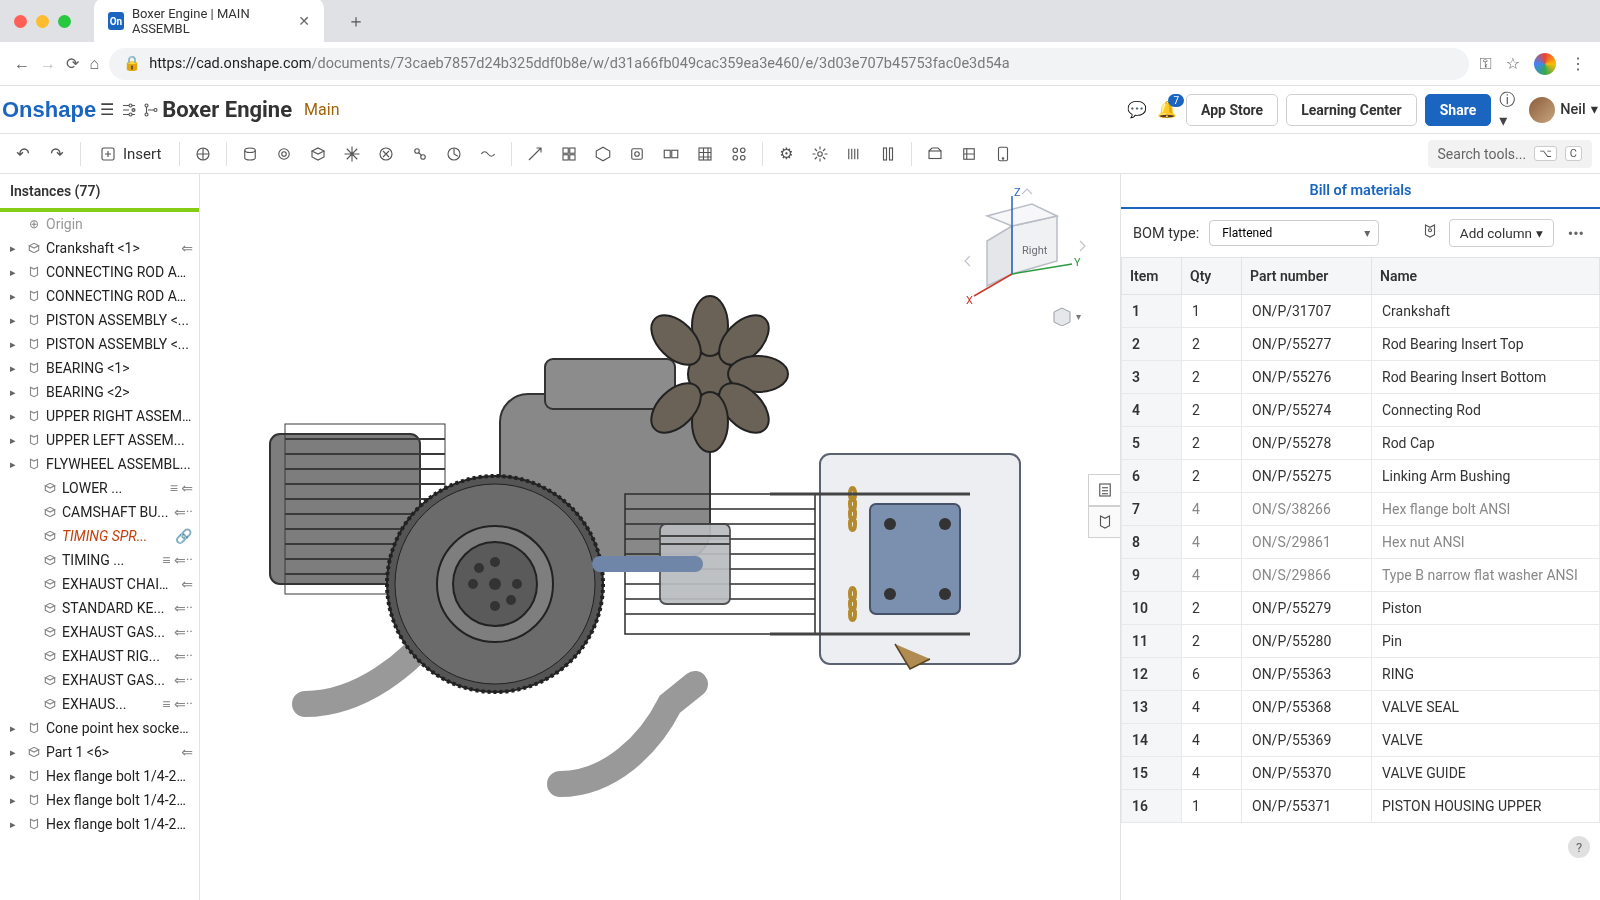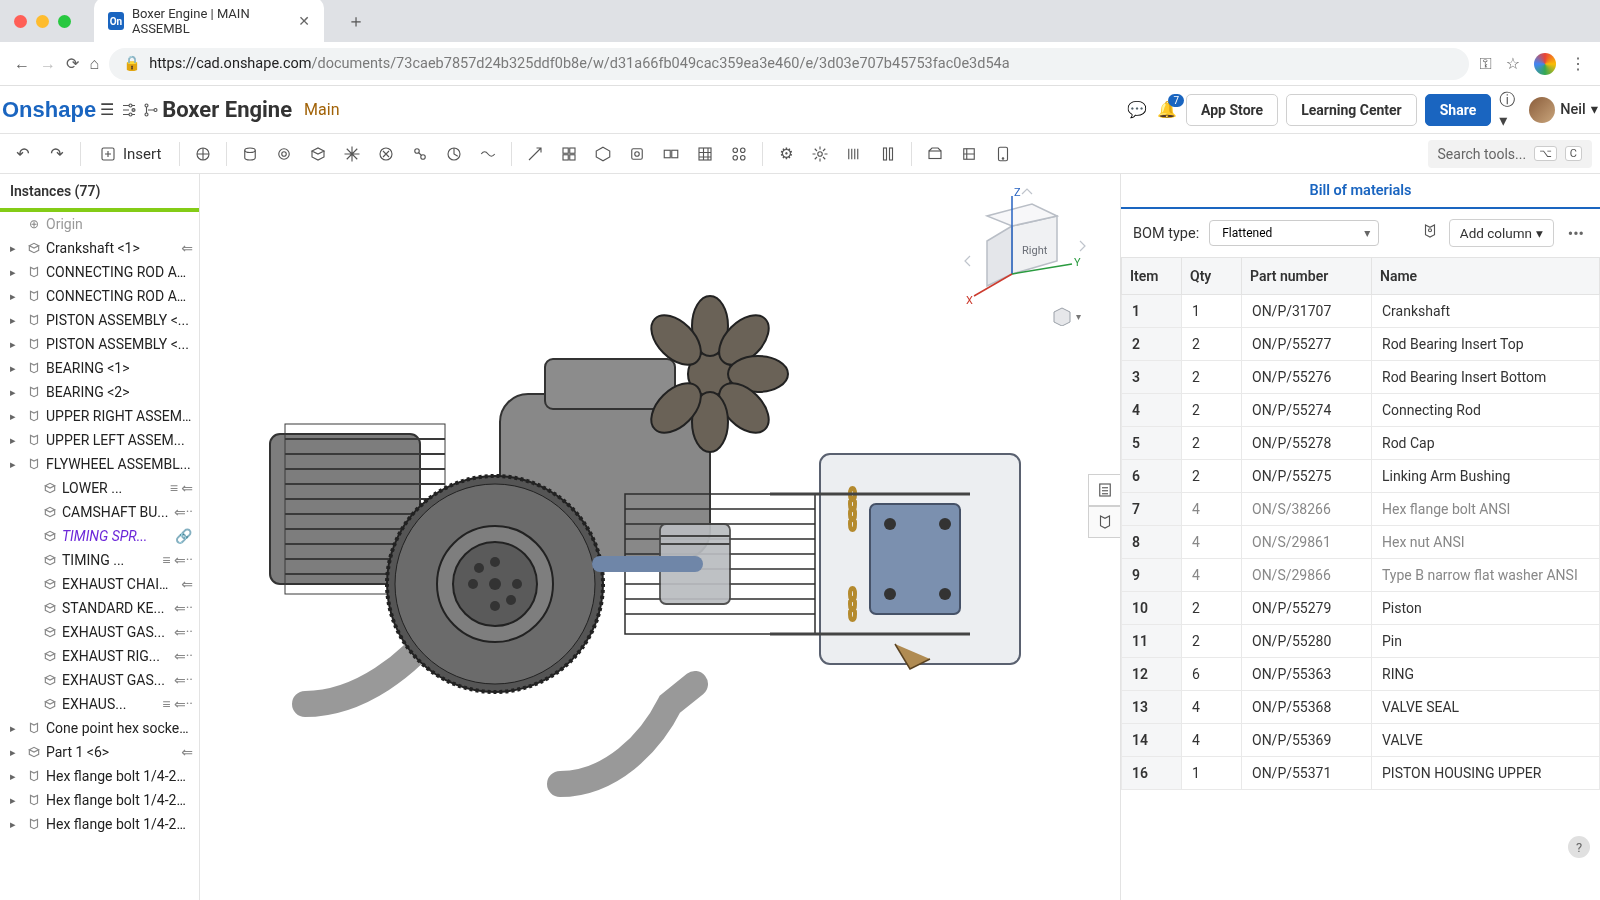--- a/index.html
+++ b/index.html
@@ -47,21 +47,21 @@
 
 
 .main { display:flex; height: 726px; position:relative; }
 .side { width: 200px; border-right:1px solid #e3e3e3; overflow:hidden; font-size:14px; color:#333; }
 .side-hdr { padding:9px 10px; font-weight:600; font-size:14px; border-bottom:4px solid #84cc16; }
 .tree { overflow-y:auto; height:calc(100% - 36px); }
 .tree-row { display:flex; align-items:center; gap:4px; padding:4px 6px 4px 10px; white-space:nowrap; position:relative; }
 .tree-row .chev { width:12px; color:#666; font-size:11px; }
 .tree-row .ico { width:16px; height:16px; display:flex; align-items:center; justify-content:center; color:#888; font-size:12px; }
 .tree-row .lab { flex:1; overflow:hidden; text-overflow:ellipsis; color:#222; }
-.tree-row.faded .lab { color:#6d28d9; font-style:italic; }
+.tree-row.faded .lab { color:#c2410c; font-style:italic; }
 .tree-row .trail { color:#888; font-size:14px; }
 .tree-row.lvl2 { padding-left: 26px; }
 
 .canvas { flex:1; position:relative; background:#fff; overflow:hidden; }
 .nav-cube { position:absolute; top:12px; right:28px; }
 .side-tabs { position:absolute; right:0; top:300px; display:flex; flex-direction:column; }
 .side-tab { width:32px; height:32px; border:1px solid #d0d0d0; border-right:none; display:flex; align-items:center; justify-content:center; background:#fafafa; color:#555; }
 .side-tab.active { background:#fff; }
 
 
@@ -813,20 +813,26 @@
               <td>ON/P/55368</td>
               <td>VALVE SEAL</td>
             </tr>
             <tr>
               <td>14</td>
               <td>4</td>
               <td>ON/P/55369</td>
               <td>VALVE</td>
             </tr>
             <tr>
+              <td>15</td>
+              <td>4</td>
+              <td>ON/P/55370</td>
+              <td>VALVE GUIDE</td>
+            </tr>
+            <tr>
               <td>16</td>
               <td>1</td>
               <td>ON/P/55371</td>
               <td>PISTON HOUSING UPPER</td>
             </tr>
           </tbody>
       </table>
     </div>
   </div>
 </div>

